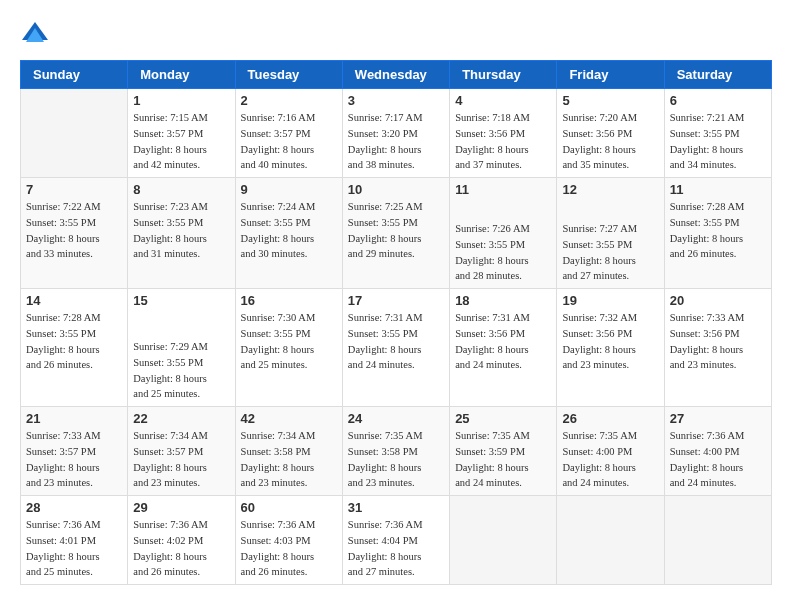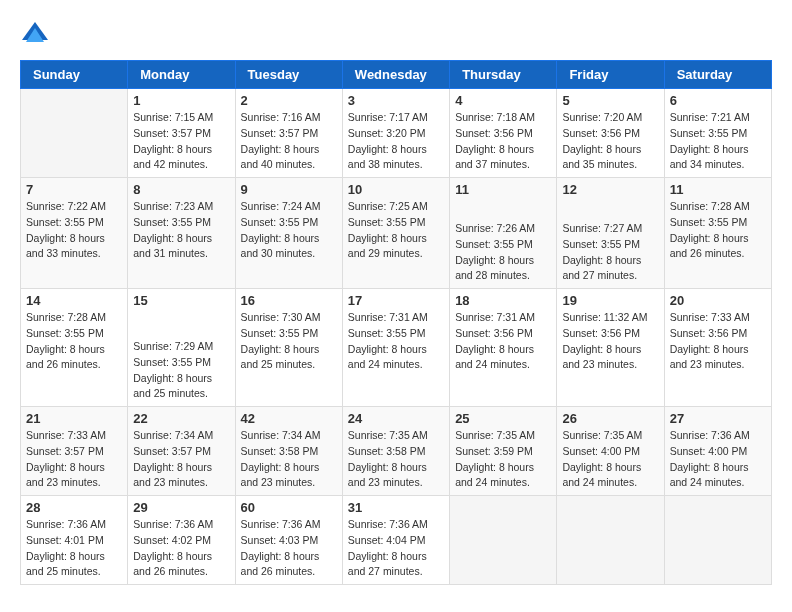--- a/index.html
+++ b/index.html
@@ -84,20 +84,21 @@
     .day-number {
       font-weight: bold;
       font-size: 13px;
       display: block;
       margin-bottom: 2px;
     }
     .day-info {
       font-size: 10.5px;
       line-height: 1.5;
       color: #333;
+      font-family: Liberation Serif, serif;
     }
     .empty-cell {
       background: #f5f5f5 !important;
     }
   </style>
 </head>
 <body>
 
 <div class="header">
   <div class="logo">
@@ -256,21 +257,21 @@
         </td>
         <td>
           <span class="day-number">18</span>
           <div class="day-info" style="white-space: pre-line;">Sunrise: 7:31 AM
 Sunset: 3:56 PM
 Daylight: 8 hours
 and 24 minutes.</div>
         </td>
         <td>
           <span class="day-number">19</span>
-          <div class="day-info" style="white-space: pre-line;">Sunrise: 11:32 AM
+          <div class="day-info" style="white-space: pre-line;">Sunrise: 7:32 AM
 Sunset: 3:56 PM
 Daylight: 8 hours
 and 23 minutes.</div>
         </td>
         <td>
           <span class="day-number">20</span>
           <div class="day-info" style="white-space: pre-line;">Sunrise: 7:33 AM
 Sunset: 3:56 PM
 Daylight: 8 hours
 and 23 minutes.</div>

